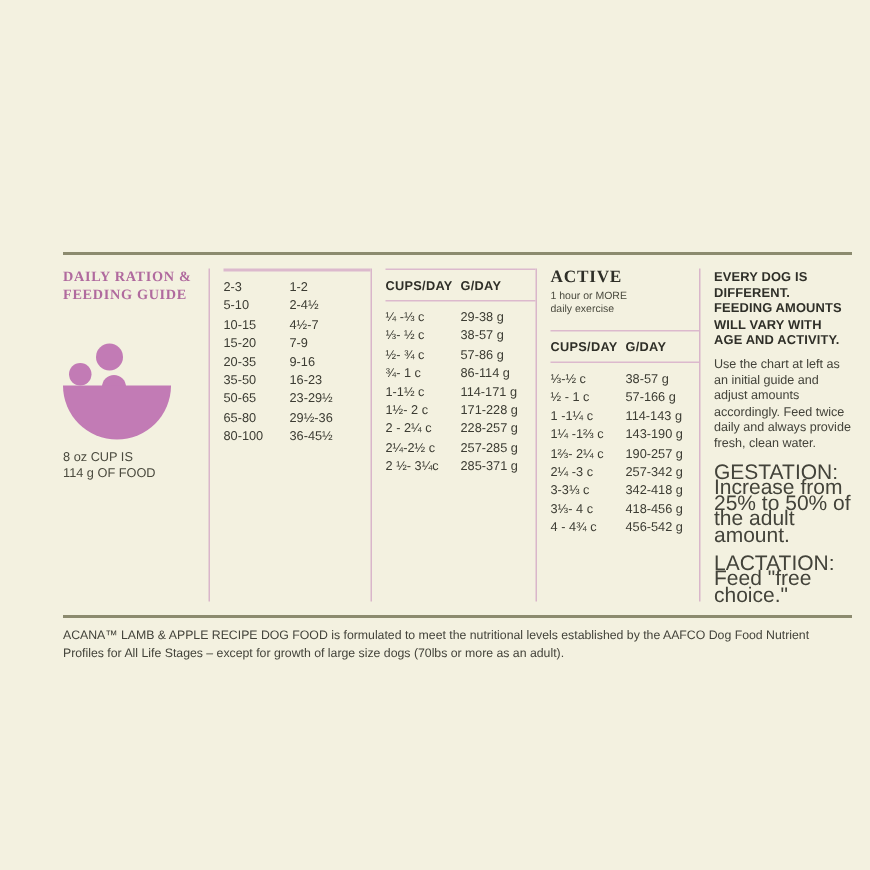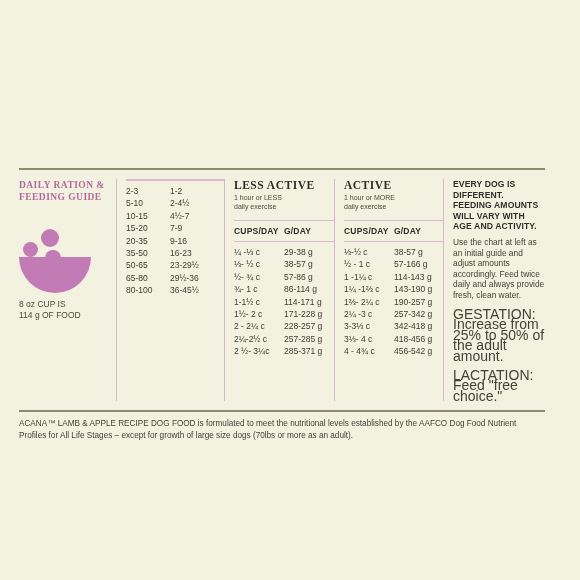--- a/index.html
+++ b/index.html
@@ -7,21 +7,21 @@
     width:580px;height:580px;
     background:#f3f1e0;
     font-family:"Liberation Sans", sans-serif;
     color:#3a3a32;
     overflow:hidden;
   }
   .page{position:relative;width:580px;height:580px;}
 
   .panel{
     position:absolute;
-    left:19px; top:168px;
+    left:42px; top:168px;
     width:526px;
   }
 
   .rule-top{
     height:2px;background:#8c8b6f;width:100%;
   }
 
   .grid{
     display:flex;
     align-items:stretch;
@@ -193,27 +193,20 @@
               <span class="w-kg">29½-36</span>
             </div>
           <div class="row">
               <span class="w-lbs">80-100</span>
               <span class="w-kg">36-45½</span>
             </div>
         </div>
       </div>
 
       <div class="col c-less">
-        <div class="hdr-block">
-          <div class="hdr">LESS ACTIVE</div>
-          <div class="hdr-sub">
-            <div>1 hour or LESS</div>
-            <div>daily exercise</div>
-          </div>
-        </div>
         <div class="sub-rule"></div>
         <div class="subhdr">
           <span class="w-cups">CUPS/DAY</span>
           <span class="w-g">G/DAY</span>
         </div>
         <div class="sub-rule2"></div>
         <div class="rows">
           <div class="row">
               <span class="w-cups">¼ -⅓ c</span>
               <span class="w-g">29-38 g</span>

